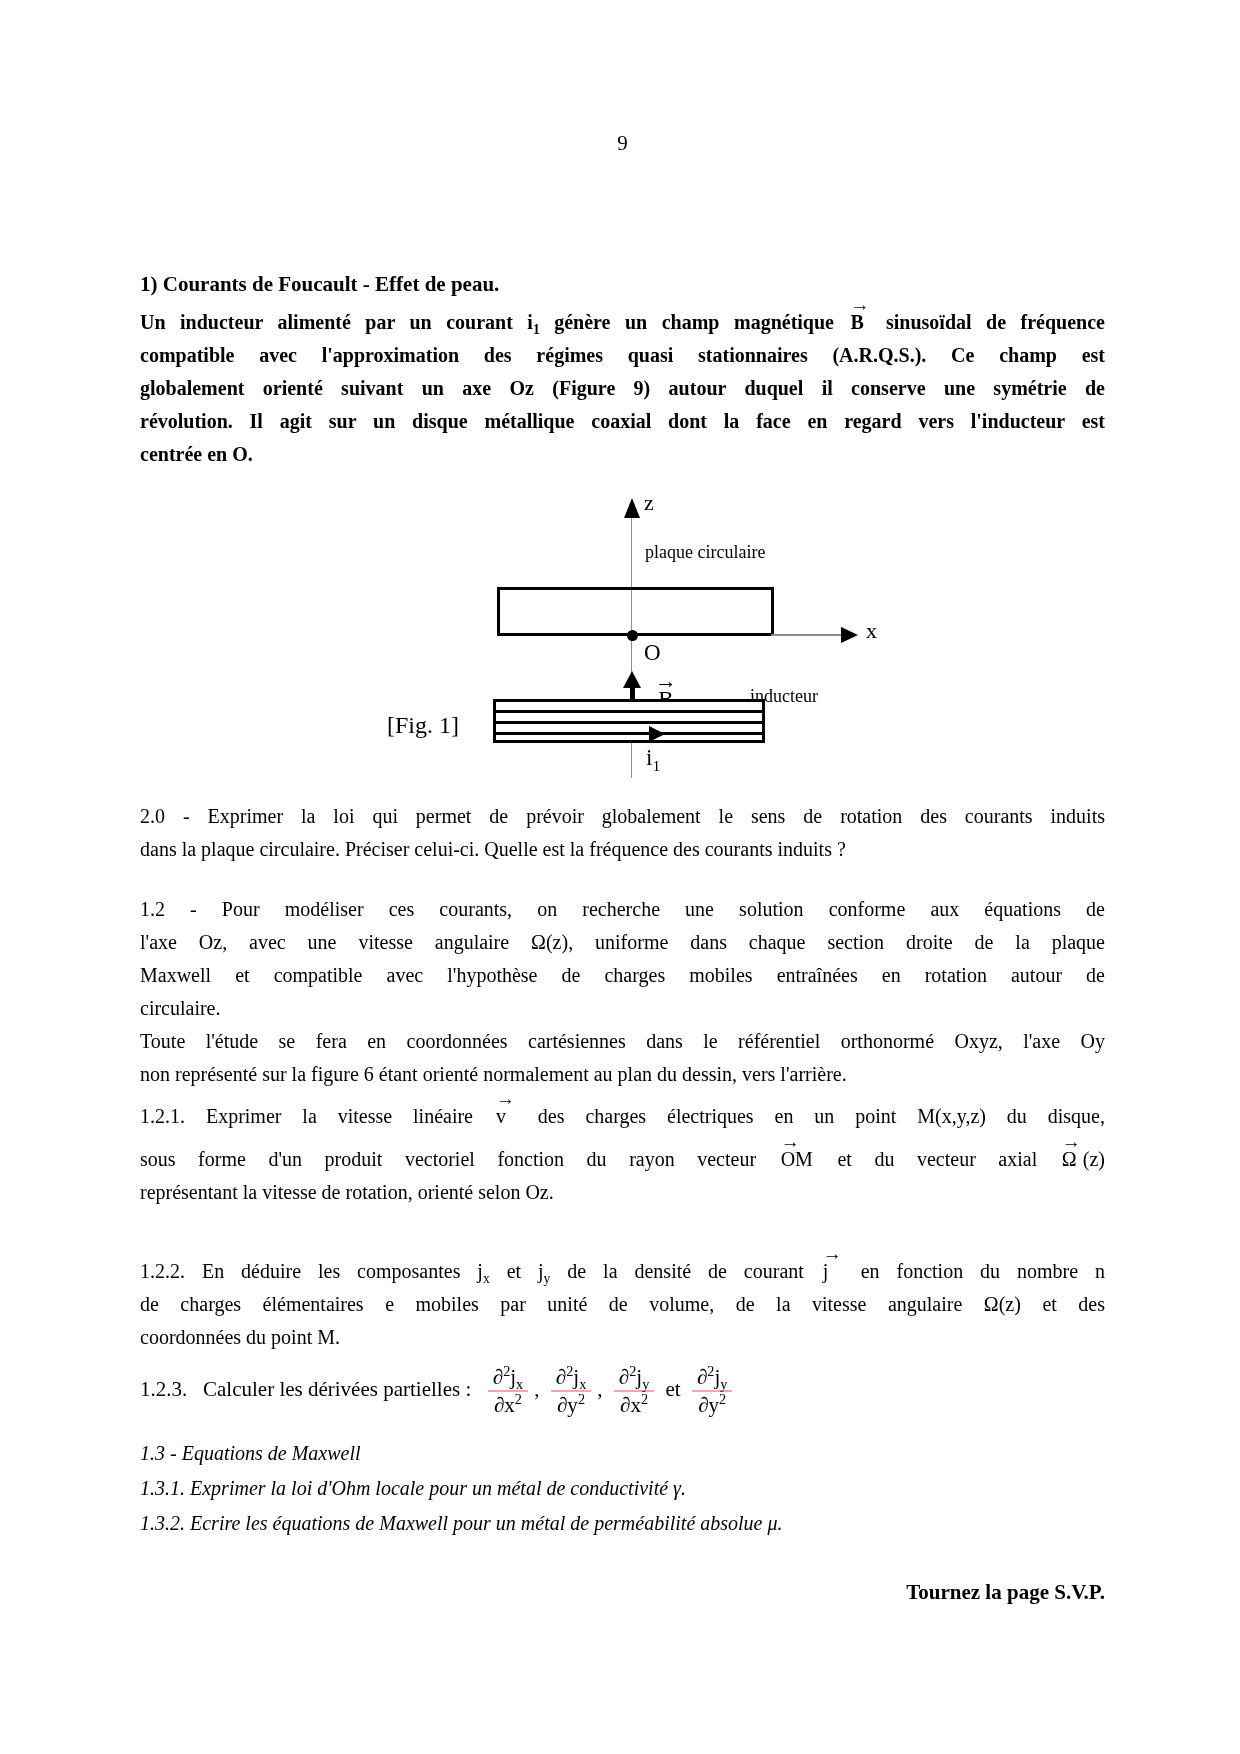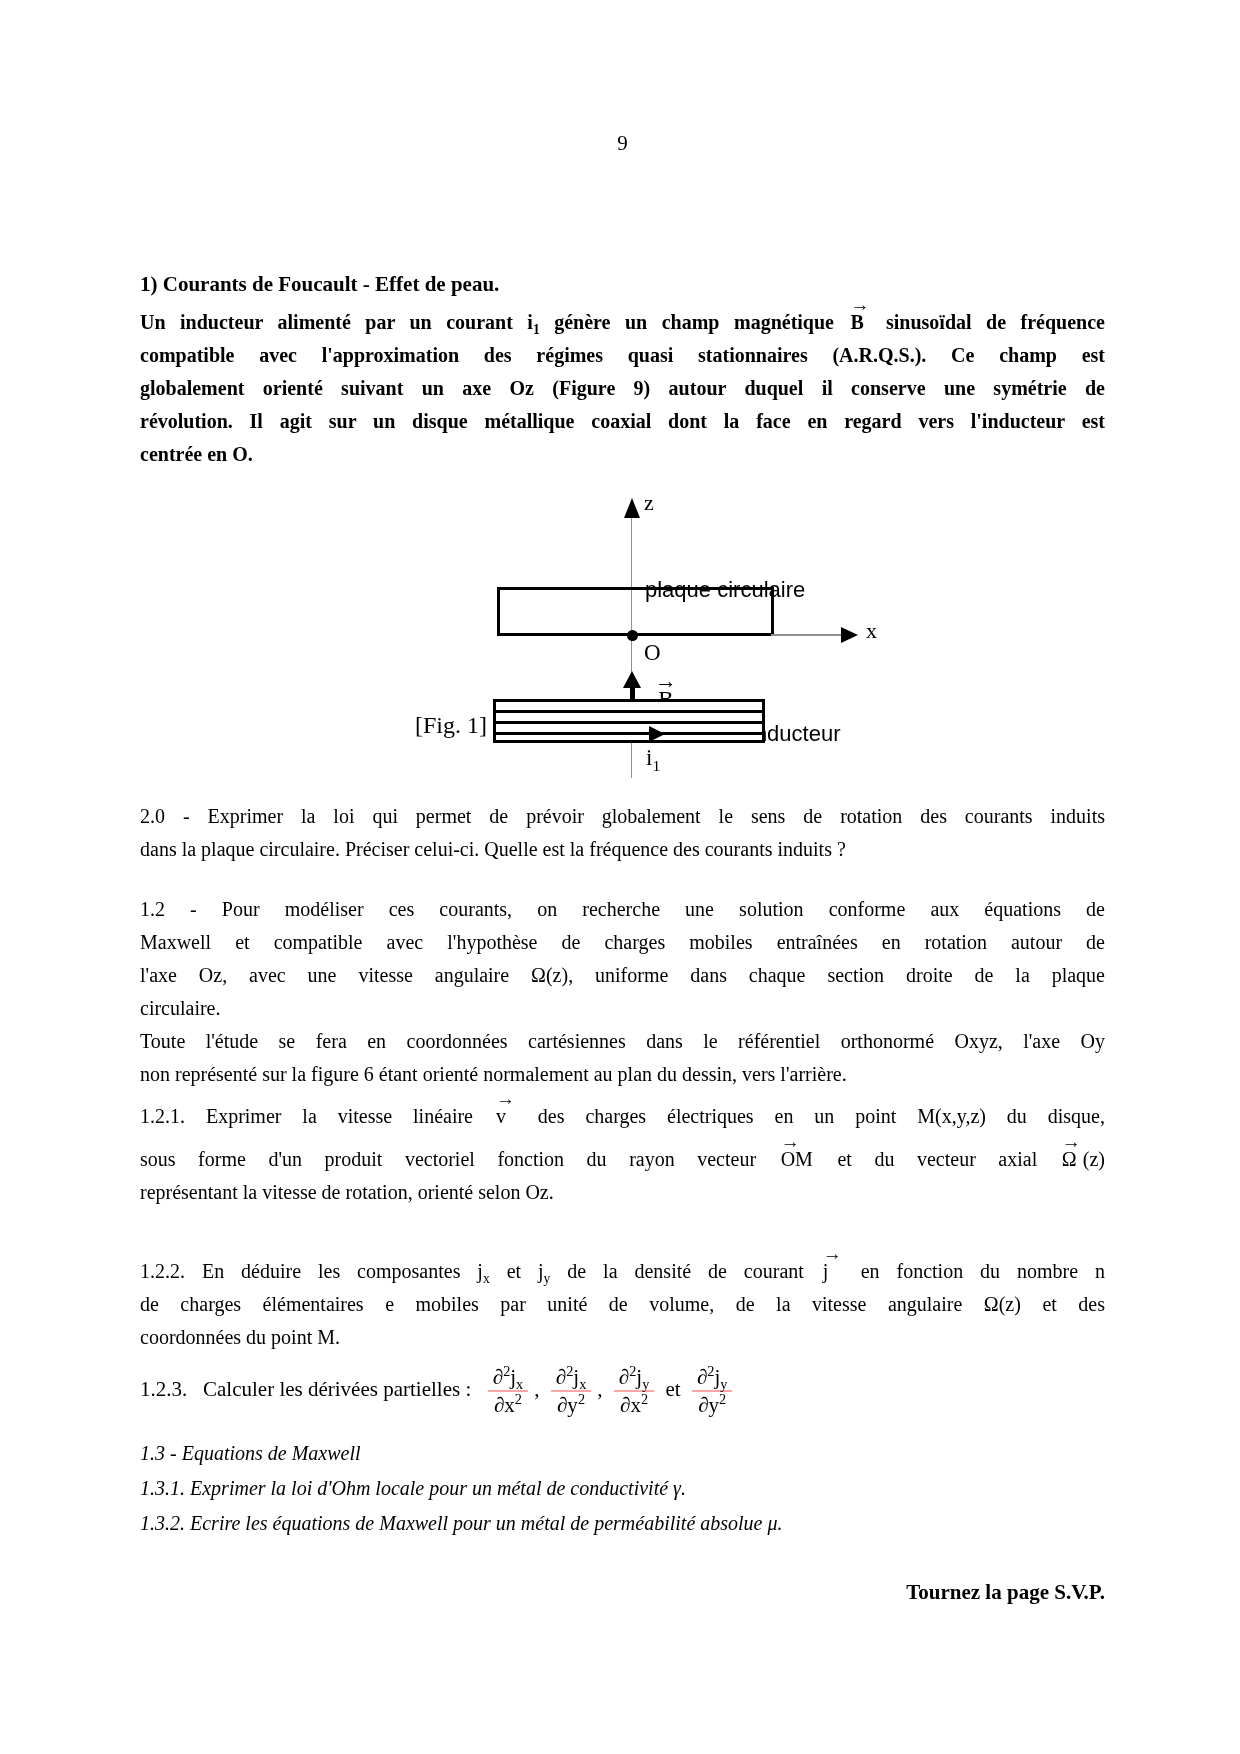--- a/index.html
+++ b/index.html
@@ -23,21 +23,21 @@
   .frac .num { display:block; border-bottom:2px solid #fca5a5; padding:0 5px 1px 5px; line-height:1.15; }
   .frac .den { display:block; padding:1px 5px 0 5px; line-height:1.15; }
   .heading { font-size:21px; font-weight:bold; }
   .pagenum { font-size:21px; text-align:center; }
   .footer { font-size:21px; font-weight:bold; text-align:right; }
   
   #figure { left:140px; top:440px; width:965px; height:350px; }
   .fig-el { position:absolute; }
   .axis-line { background:#8f8f8f; }
   .serif-label { font-size:22px; }
-  .sans-label { font-family:Liberation Sans, sans-serif; font-size:22px;margin-top:35px; }
+  .sans-label { font-family:Liberation Serif, serif; font-size:18px; }
   .tri { width:0; height:0; }
   .plate {
     left:357px; top:147px; width:271px; height:43px;
     border:3px solid #000; background:transparent;
   }
   .inductor {
     left:353px; top:259px; width:266px; height:38px;
     border:3px solid #000; background:#fff;
   }
   .coil-line { position:absolute; left:0; width:100%; height:3px; background:#000; }
@@ -89,35 +89,35 @@
 
     <div class="fig-el sans-label" style="left:610px; top:246px;">inducteur</div>
 
     <div class="fig-el inductor">
       <div class="coil-line" style="top:8px;"></div>
       <div class="coil-line" style="top:19px;"></div>
       <div class="coil-line" style="top:30px;"></div>
       <div class="tri" style="position:absolute; left:153px; top:24px; border-top:8px solid transparent; border-bottom:8px solid transparent; border-left:16px solid #000;"></div>
     </div>
 
-    <div class="fig-el serif-label" style="left:247px; top:272px; font-size:24px;margin-left:28px;">[Fig. 1]</div>
+    <div class="fig-el serif-label" style="left:247px; top:272px; font-size:24px;">[Fig. 1]</div>
 
     <div class="fig-el serif-label" style="left:506px; top:305px; font-size:23px;">i<sub>1</sub></div>
   </div>
 
   <div class="abs col body-text" style="top:800px;">
       <div class="tline">2.0 - Exprimer la loi qui permet de prévoir globalement le sens de rotation des courants induits</div>
       <div class="tline last">dans la plaque circulaire. Préciser celui-ci. Quelle est la fréquence des courants induits ?</div>
     </div>
 
   <div class="abs col body-text" style="top:893px;">
     <div>
         <div class="tline">1.2 - Pour modéliser ces courants, on recherche une solution conforme aux équations de</div>
+        <div class="tline">l'axe Oz, avec une vitesse angulaire Ω(z), uniforme dans chaque section droite de la plaque</div>
         <div class="tline">Maxwell et compatible avec l'hypothèse de charges mobiles entraînées en rotation autour de</div>
-        <div class="tline">l'axe Oz, avec une vitesse angulaire Ω(z), uniforme dans chaque section droite de la plaque</div>
         <div class="tline last">circulaire.</div>
       </div>
     <div>
         <div class="tline">Toute l'étude se fera en coordonnées cartésiennes dans le référentiel orthonormé Oxyz, l'axe Oy</div>
         <div class="tline last">non représenté sur la figure 6 étant orienté normalement au plan du dessin, vers l'arrière.</div>
       </div>
   </div>
 
   <div class="abs col body-text" style="top:1090px;">
       <div class="tline">1.2.1. Exprimer la vitesse linéaire <span class="vec"><span class="ar">→</span><span class="bs">v</span></span> des charges électriques en un point M(x,y,z) du disque,</div>

